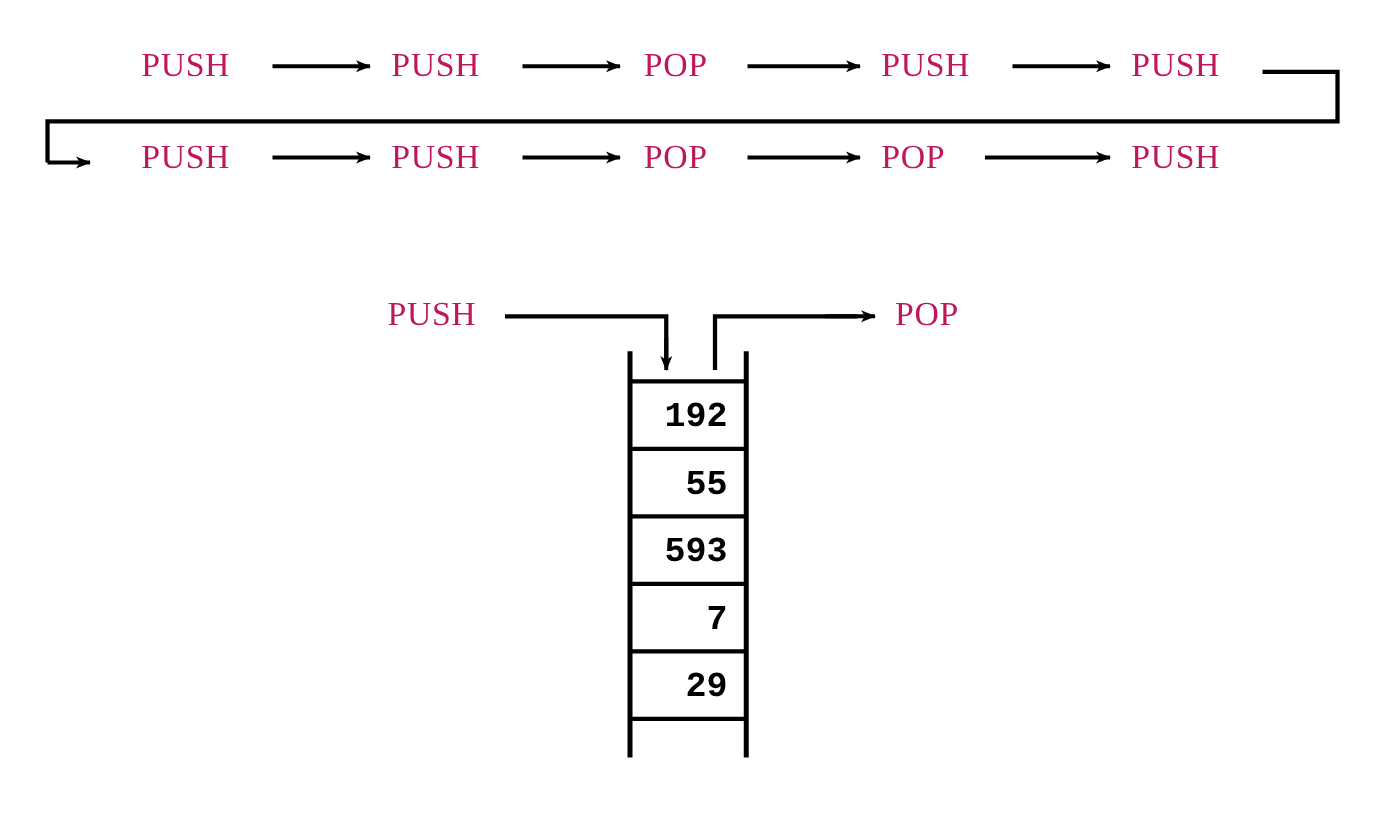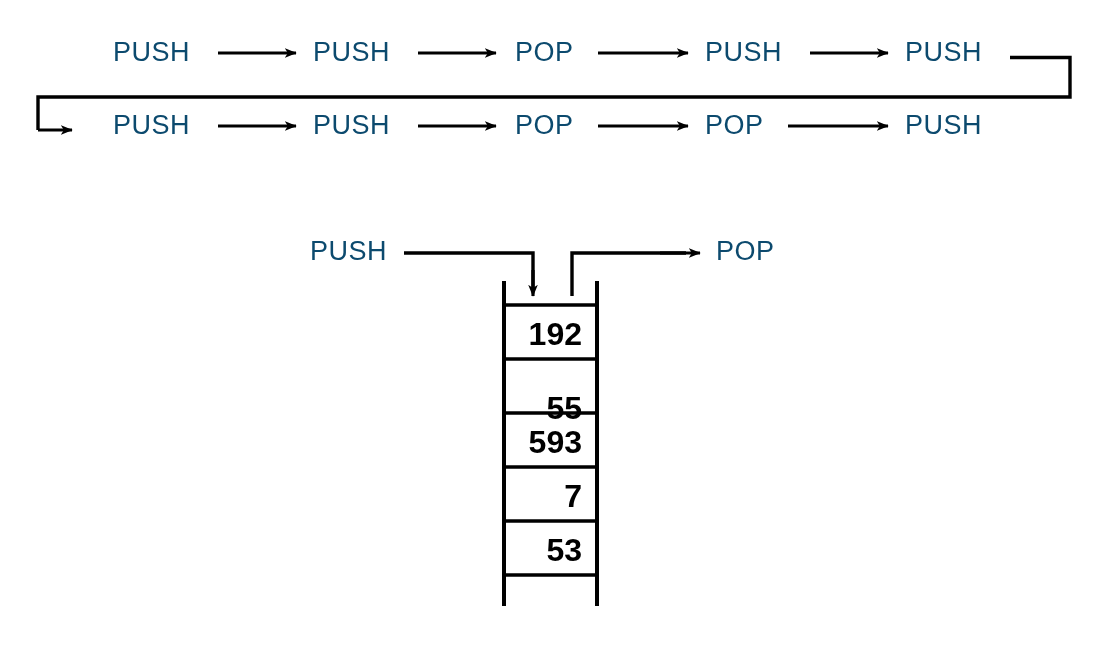--- a/index.html
+++ b/index.html
@@ -17,41 +17,41 @@
   }
   #canvas {
     position: absolute;
     left: 0;
     top: 0;
     width: 1112px;
     height: 652px;
   }
   .op-label {
     position: absolute;
-    font-family: Liberation Sans, sans-serif;
+    font-family: Liberation Serif, serif;
     font-size: 27px;
     line-height: 27px;
     letter-spacing: 0.5px;
-    color: #0c4a6e;
+    color: #be185d;
     white-space: nowrap;
   }
   .seq-label {
     top: 39px;
   }
   .seq-label.row2 {
     top: 112px;
   }
   .io-label {
     top: 238px;
     font-size: 27px;
   }
   .cell-value {
     position: absolute;
-    font-family: Liberation Sans, sans-serif;
-    font-size: 32px;
+    font-family: Liberation Mono, monospace;
+    font-size: 28px;
     line-height: 25px;
     font-weight: 700;
     color: #000000;
     text-align: right;
     white-space: nowrap;
   }
   svg { display: block; }
 </style>
 </head>
 <body>
@@ -122,17 +122,17 @@
 <div class="op-label seq-label row2" style="left:113px;">PUSH</div>
 <div class="op-label seq-label row2" style="left:313px;">PUSH</div>
 <div class="op-label seq-label row2" style="left:515px;">POP</div>
 <div class="op-label seq-label row2" style="left:705px;">POP</div>
 <div class="op-label seq-label row2" style="left:905px;">PUSH</div>
 
 <div class="op-label io-label" style="left:310px;">PUSH</div>
 <div class="op-label io-label" style="left:716px;">POP</div>
 
 <div class="cell-value" style="left:504px; width:78px; top:322px;">192</div>
-<div class="cell-value" style="left:504px; width:78px; top:396px;">55</div>
+<div class="cell-value" style="left:504px; width:78px; top:376px;">55</div>
 <div class="cell-value" style="left:504px; width:78px; top:430px;">593</div>
 <div class="cell-value" style="left:504px; width:78px; top:484px;">7</div>
-<div class="cell-value" style="left:504px; width:78px; top:538px;">53</div>
+<div class="cell-value" style="left:504px; width:78px; top:538px;">29</div>
 <div class="cell-value" style="left:504px; width:78px; top:592px;"></div>
 
 </body></html>

